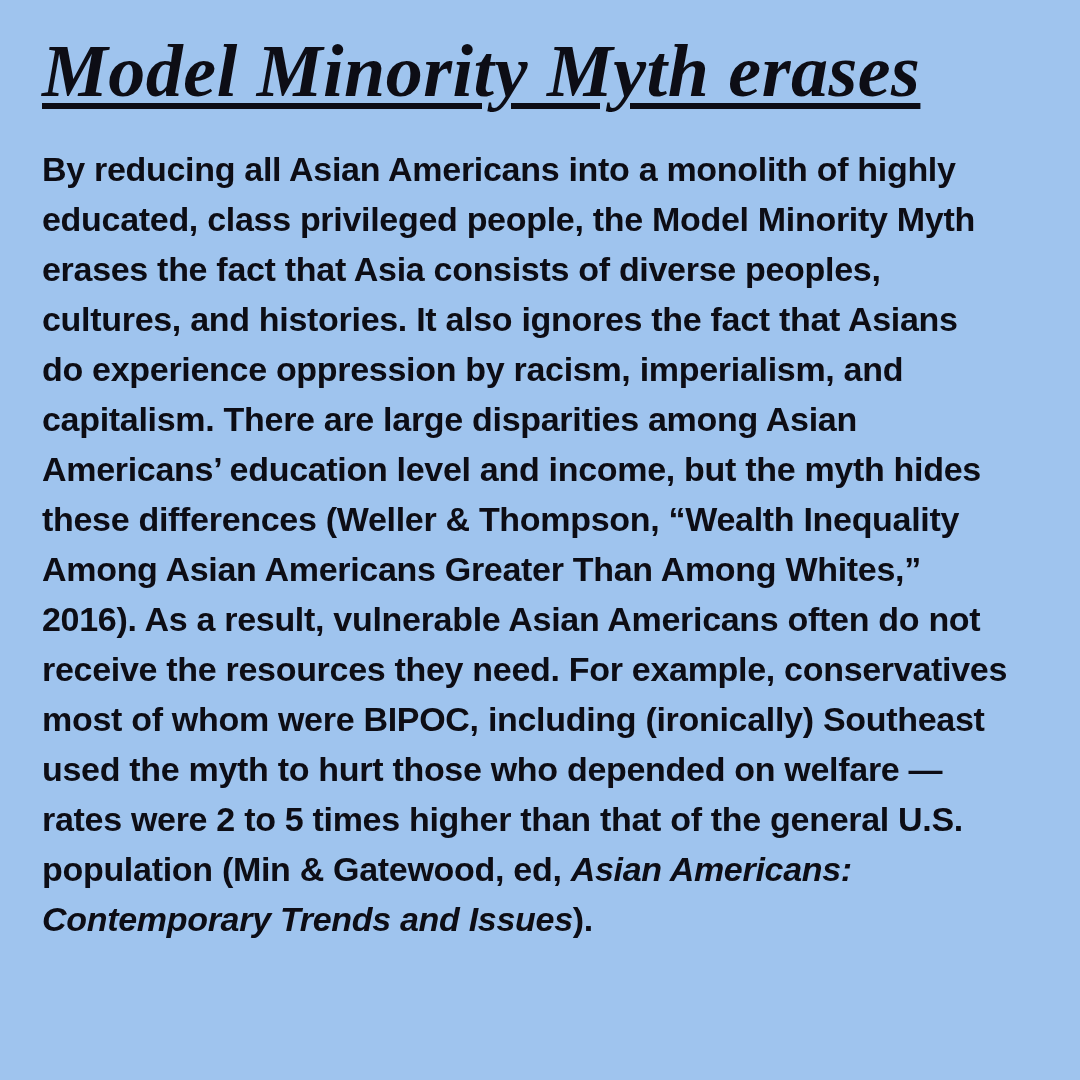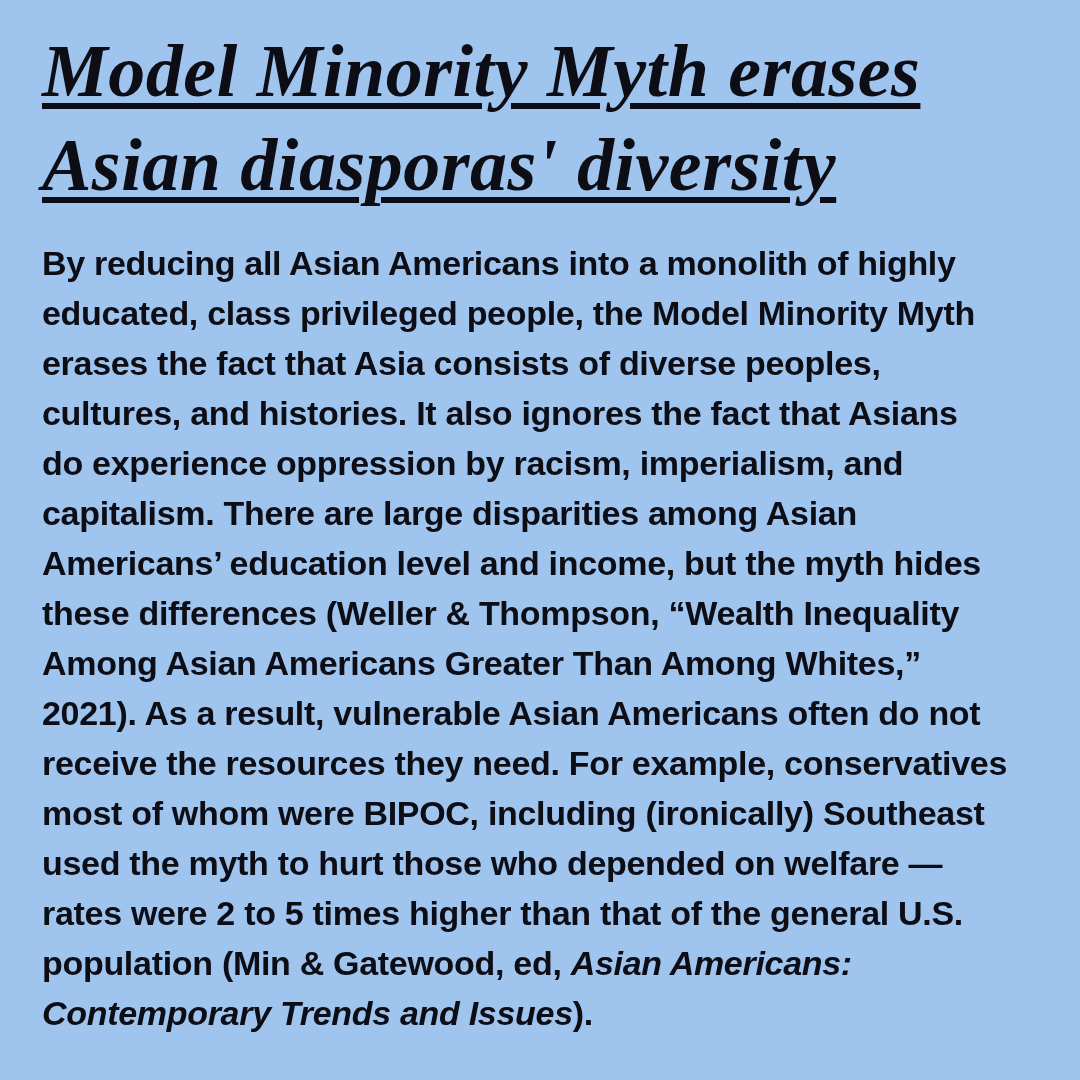--- a/index.html
+++ b/index.html
@@ -54,35 +54,32 @@
   }
 </style>
 </head>
 <body>
 
 <div class="poster">
   <div class="title">
     <div class="title-line">
       <span>Model Minority Myth erases</span>
     </div>
-    <div class="title-line">
-      <span>Asian diasporas' diversity</span>
-    </div>
   </div>
   <div class="body-text" id="body-text">
       <div class="body-line"><span>By reducing all Asian Americans into a monolith of highly</span></div>
       <div class="body-line"><span>educated, class privileged people, the Model Minority Myth</span></div>
       <div class="body-line"><span>erases the fact that Asia consists of diverse peoples,</span></div>
       <div class="body-line"><span>cultures, and histories. It also ignores the fact that Asians</span></div>
       <div class="body-line"><span>do experience oppression by racism, imperialism, and</span></div>
       <div class="body-line"><span>capitalism. There are large disparities among Asian</span></div>
       <div class="body-line"><span>Americans’ education level and income, but the myth hides</span></div>
       <div class="body-line"><span>these differences (Weller &amp; Thompson, “Wealth Inequality</span></div>
       <div class="body-line"><span>Among Asian Americans Greater Than Among Whites,”</span></div>
-      <div class="body-line"><span>2021). As a result, vulnerable Asian Americans often do not</span></div>
+      <div class="body-line"><span>2016). As a result, vulnerable Asian Americans often do not</span></div>
       <div class="body-line"><span>receive the resources they need. For example, conservatives</span></div>
       <div class="body-line"><span>most of whom were BIPOC, including (ironically) Southeast</span></div>
       <div class="body-line"><span>used the myth to hurt those who depended on welfare —</span></div>
       <div class="body-line"><span>rates were 2 to 5 times higher than that of the general U.S.</span></div>
       <div class="body-line"><span>population (Min &amp; Gatewood, ed, </span><span class="seg-italic">Asian Americans:</span></div>
       <div class="body-line"><span class="seg-italic">Contemporary Trends and Issues</span><span>).</span></div>
     </div>
 </div>
 
 </body></html>

